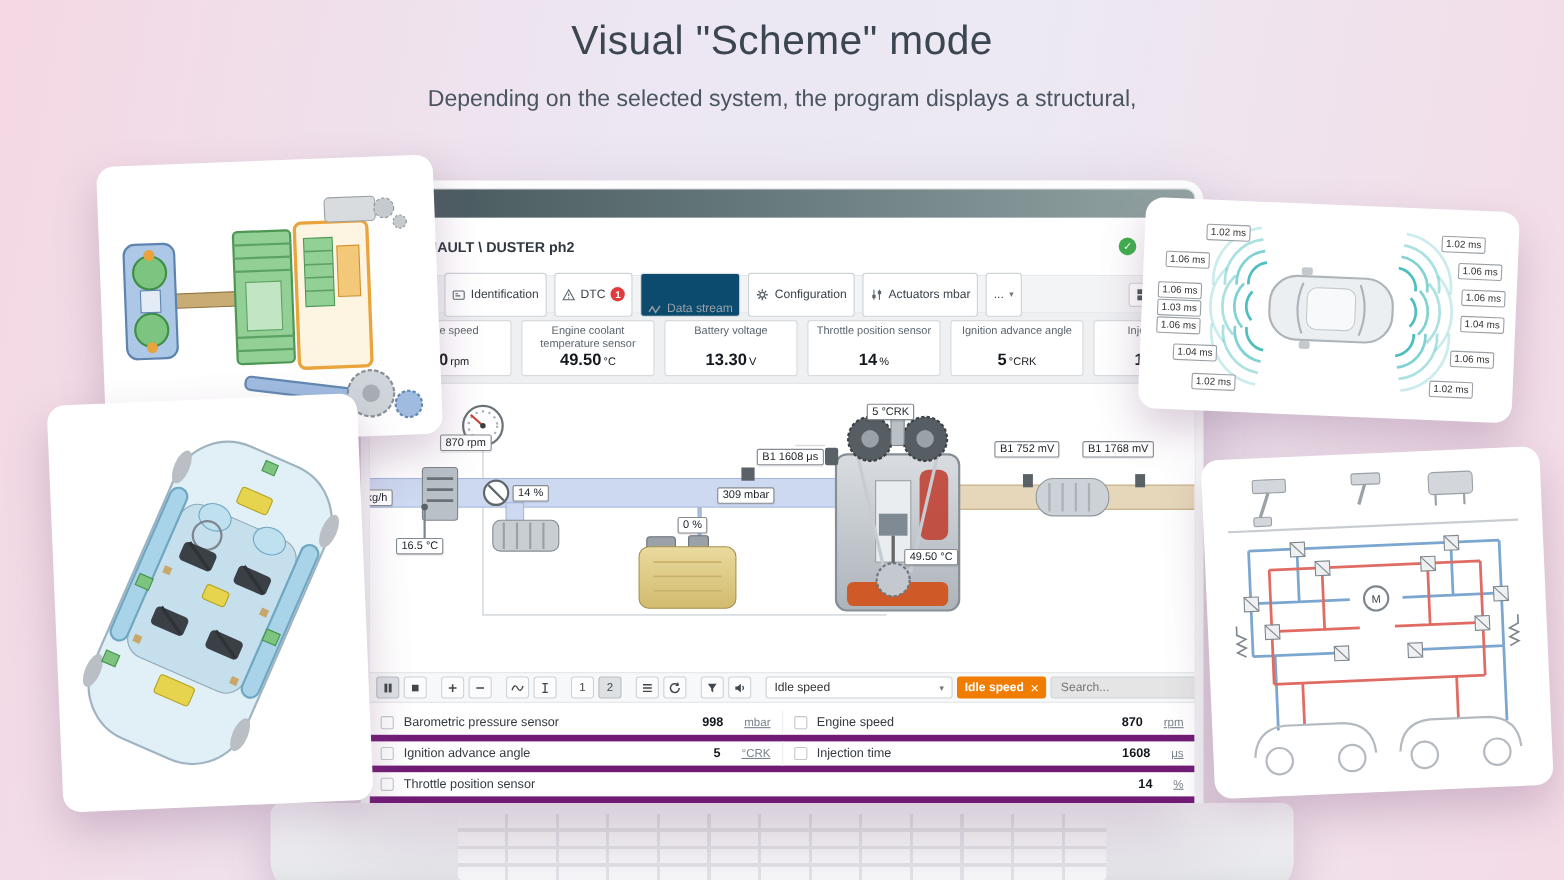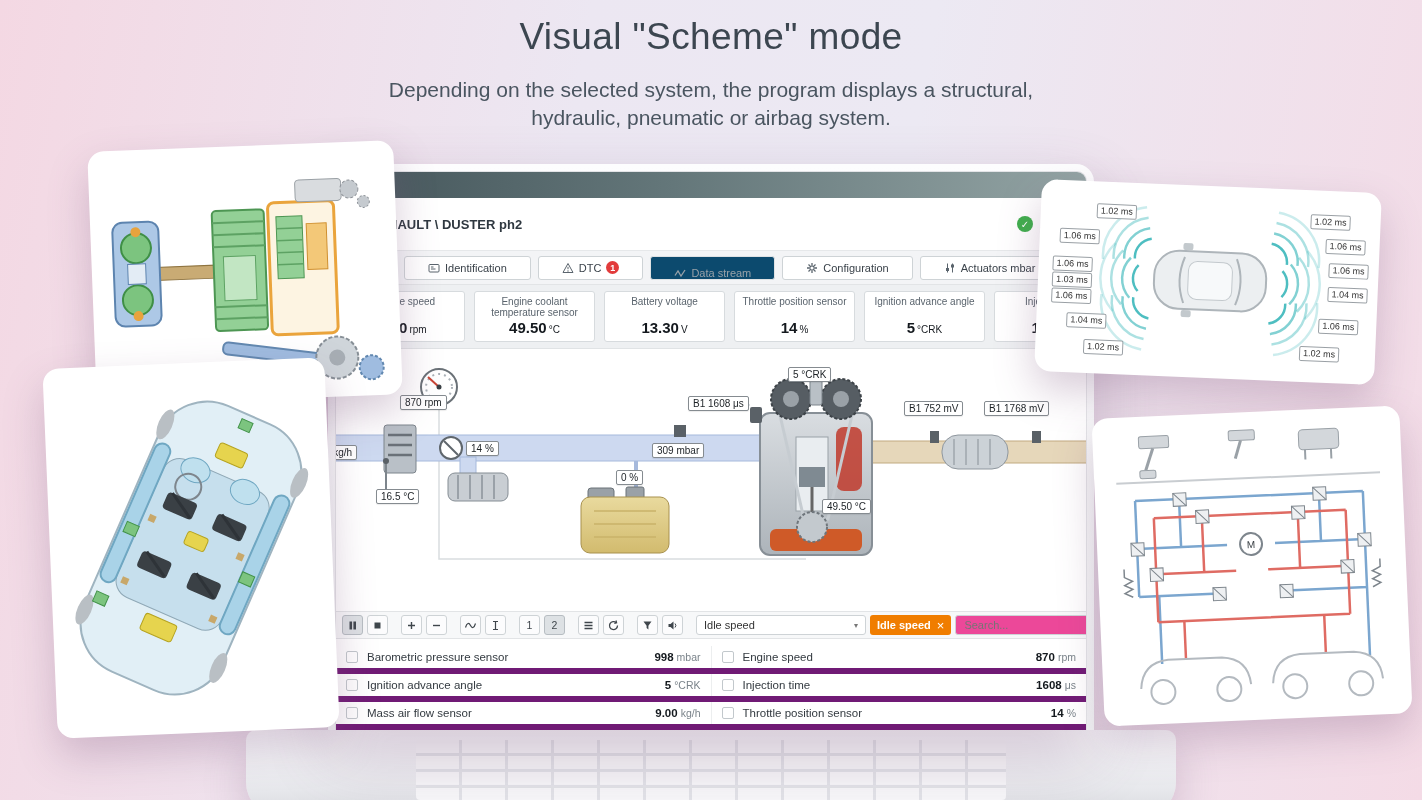--- a/index.html
+++ b/index.html
@@ -23,21 +23,21 @@
   .screen-inner{position:relative;width:752px;height:559px;background:#fff;border-radius:10px 10px 0 0;overflow:hidden;border:1px solid #e3e4e7;border-bottom:none;}
 
   .win-topbar{height:26px;background:linear-gradient(90deg,#44555a,#64777a 45%,#93a4a4);}
   .app-header{height:53px;background:#fff;border-bottom:1px solid #e6e8ea;display:flex;align-items:center;}
   .breadcrumb{margin-left:34px;font-size:13px;font-weight:bold;color:#2f3840;white-space:nowrap;}
   .header-right{margin-left:auto;margin-right:30px;display:flex;align-items:center;gap:7px;}
   .ok-circle{width:16px;height:16px;border-radius:50%;background:#3fae4c;color:#fff;font-size:10px;display:flex;align-items:center;justify-content:center;}
   .time{font-size:11.5px;color:#3c444b;}
 
   .tabbar{height:34px;background:#f3f4f6;border-bottom:1px solid #e2e4e6;display:flex;align-items:center;padding-left:68px;gap:7px;}
-  .tab{height:24px;display:inline-flex;align-items:center;gap:5px;padding:0 23px;background:#fff;border:1px solid #ced3d6;border-radius:3px;font-size:11px;color:#3a424a;cursor:pointer;white-space:nowrap;flex:0 0 auto;}
+  .tab{height:40px;display:inline-flex;align-items:center;gap:5px;padding:0 6px;background:#fff;border:1px solid #ced3d6;border-radius:3px;font-size:11px;color:#3a424a;cursor:pointer;white-space:nowrap;flex:0 0 auto;}
   .tab.dimmed{background:#0c4a6e;border-color:#dfe2e4;color:#98a1a8;align-items:flex-end;}
   .badge{min-width:13px;height:13px;border-radius:7px;background:#e23b3b;color:#fff;font-size:9px;display:flex;align-items:center;justify-content:center;padding:0 2px;font-weight:bold;}
   .caret{font-size:8px;color:#777;}
   .tabbar-right{margin-left:auto;margin-right:6px;display:flex;gap:4px;align-items:center;}
   .iconbtn{width:25px;height:22px;display:flex;align-items:center;justify-content:center;border-radius:3px;border:1px solid transparent;cursor:pointer;}
   .iconbtn.boxed{background:#fff;border-color:#ced3d6;}
 
   .cardsrow{height:64px;background:#eef0f2;border-bottom:1px solid #e0e3e5;display:flex;padding:6px 0 6px 8px;overflow:hidden;}
   .scard{flex:0 0 121px;margin-right:9px;background:#fff;border:1px solid #d7dbde;border-radius:3px;display:flex;flex-direction:column;padding:4px 3px 5px;cursor:pointer;}
   .scard-title{font-size:10px;line-height:11px;color:#5a646d;text-align:center;height:22px;overflow:hidden;}
@@ -49,48 +49,47 @@
   .slabel{position:absolute;background:#fff;border:1px solid #858b90;border-radius:2px;padding:1px 4px;font-size:10px;color:#1c2125;white-space:nowrap;box-shadow:0 1px 1px rgba(0,0,0,.08);}
 
   .toolbar{height:28px;background:#f7f8f9;border-top:1px solid #e2e4e6;border-bottom:1px solid #e2e4e6;display:flex;align-items:center;padding:0 6px;gap:4px;}
   .tbtn{width:21px;height:20px;background:#fcfcfd;border:1px solid #ced3d6;border-radius:3px;display:flex;align-items:center;justify-content:center;font-size:10.5px;color:#3f464c;cursor:pointer;flex:0 0 auto;}
   .tbtn.pressed{background:#dde1e4;border-color:#b7bdc2;}
   .tsep{width:5px;flex:0 0 auto;}
   .dropdown{height:20px;width:170px;background:#fff;border:1px solid #ced3d6;border-radius:3px;display:flex;align-items:center;padding:0 7px;font-size:11px;color:#333;cursor:pointer;flex:0 0 auto;}
   .dropdown .caret{margin-left:auto;}
   .tag{height:20px;background:#f07d00;border-radius:3px;color:#fff;display:flex;align-items:center;font-size:11px;font-weight:bold;padding:0 7px;gap:6px;flex:0 0 auto;cursor:pointer;}
   .tag .tag-x{font-weight:normal;font-size:13px;line-height:1;cursor:pointer;}
-  .search{height:20px;width:140px;margin-left:auto;border:1px solid #ced3d6;border-radius:3px;font-size:11px;padding:0 8px;color:#333;font-family:inherit;outline:none;background:#ec4899;flex:0 0 auto;}
+  .search{height:20px;width:140px;margin-left:auto;border:1px solid #ced3d6;border-radius:3px;font-size:11px;padding:0 8px;color:#333;font-family:inherit;outline:none;background:#e5e5e5;flex:0 0 auto;}
 
   .dtable{background:#fff;padding-top:7px;}
   .trow{display:flex;height:28px;border-bottom:6px solid #701a75;align-items:stretch;cursor:pointer;}
   .tcell{flex:1;display:flex;align-items:center;padding:0 10px;min-width:0;}
   .tcell.left{border-right:1px solid #eceeef;}
   .cb{width:12px;height:12px;border:1px solid #c2c8cc;border-radius:2px;background:#fff;margin-right:9px;flex:0 0 auto;cursor:pointer;}
   .tname{font-size:11.5px;color:#333a40;white-space:nowrap;}
   .tval{margin-left:auto;font-size:11.5px;color:#14191e;white-space:nowrap;}
   .tval b{font-weight:bold;margin-left:29px;}
-  .tval i{font-style:normal;color:#7a838a;font-size:10.5px;margin-left:3px;}
+  .tval i{font-style:normal;color:#7a838a;font-size:10.5px;margin-left:19px;text-decoration:underline;}
 
   
   .fcard{position:absolute;background:#fff;border-radius:16px;box-shadow:0 18px 40px rgba(125,85,125,.30);z-index:3;}
   .fcard svg{display:block;}
   #card-tl{left:92px;top:146px;width:306px;height:254px;transform:rotate(-2.2deg);padding:10px;}
   #card-bl{left:50px;top:363px;width:282px;height:370px;transform:rotate(-2.4deg);padding:10px;}
   #card-tr{left:1038px;top:186px;width:340px;height:192px;transform:rotate(2.4deg);padding:8px;}
   #card-br{left:1098px;top:412px;width:308px;height:308px;transform:rotate(-2.5deg);padding:10px;}
   .pslabel{position:absolute;background:#fff;border:1px solid #9aa0a5;border-radius:2px;font-size:9px;padding:0 3px;line-height:13px;color:#333;white-space:nowrap;}
 </style>
 </head>
 <body>
 
 <h1 class="hero-title">Visual "Scheme" mode</h1>
 <div class="hero-sub">
   <div>Depending on the selected system, the program displays a structural,</div>
-  <div>hydraulic, pneumatic or airbag system.</div>
 </div>
 
 <div class="laptop-base">
   <div class="keys"></div>
 </div>
 
 <div class="laptop-screen">
   <div class="screen-inner">
     <div class="win-topbar"></div>
 
@@ -262,24 +261,24 @@
           <circle cx="455" cy="50" r="8" fill="#9aa1a7"></circle>
           <circle cx="505" cy="50" r="20" fill="#565d63" stroke="#3d4348" stroke-width="2" stroke-dasharray="3 2"></circle>
           <circle cx="505" cy="50" r="8" fill="#9aa1a7"></circle>
           <rect x="474" y="30" width="12" height="26" rx="2" fill="#b9c0c6" stroke="#7d858c"></rect>
           <rect x="414" y="58" width="12" height="16" rx="2" fill="#5a6167"></rect>
         </g>
       </svg>
       <div class="slabel" style="left:-30px;top:96px;">9.00 kg/h</div>
       <div class="slabel" style="left:64px;top:46px;">870 rpm</div>
       <div class="slabel" style="left:130px;top:92px;">14 %</div>
-      <div class="slabel" style="left:40px;top:140px;">16.5 °C</div>
+      <div class="slabel" style="left:24px;top:140px;">16.5 °C</div>
       <div class="slabel" style="left:316px;top:94px;">309 mbar</div>
       <div class="slabel" style="left:280px;top:121px;">0 %</div>
-      <div class="slabel" style="left:352px;top:47px;">B1 1608 μs</div>
+      <div class="slabel" style="left:352px;top:59px;">B1 1608 μs</div>
       <div class="slabel" style="left:452px;top:18px;">5 °CRK</div>
       <div class="slabel" style="left:486px;top:150px;">49.50 °C</div>
       <div class="slabel" style="left:568px;top:52px;">B1 752 mV</div>
       <div class="slabel" style="left:648px;top:52px;">B1 1768 mV</div>
     </div>
 
     <div class="toolbar">
       <div class="tbtn pressed">
           <svg width="13" height="13" viewBox="0 0 13 13">
             <rect x="3.5" y="2.5" width="2.6" height="8" fill="#3f464c"></rect>
@@ -375,25 +374,20 @@
           <span class="tname">Ignition advance angle</span>
           <span class="tval"><b>5</b><i>°CRK</i></span>
         </div>
         <div class="tcell">
           <span class="cb"></span>
           <span class="tname">Injection time</span>
           <span class="tval"><b>1608</b><i>μs</i></span>
         </div>
       </div>
       <div class="trow">
-        <div class="tcell left">
-          <span class="cb"></span>
-          <span class="tname">Mass air flow sensor</span>
-          <span class="tval"><b>9.00</b><i>kg/h</i></span>
-        </div>
         <div class="tcell">
           <span class="cb"></span>
           <span class="tname">Throttle position sensor</span>
           <span class="tval"><b>14</b><i>%</i></span>
         </div>
       </div>
     </div>
   </div>
 </div>
 

